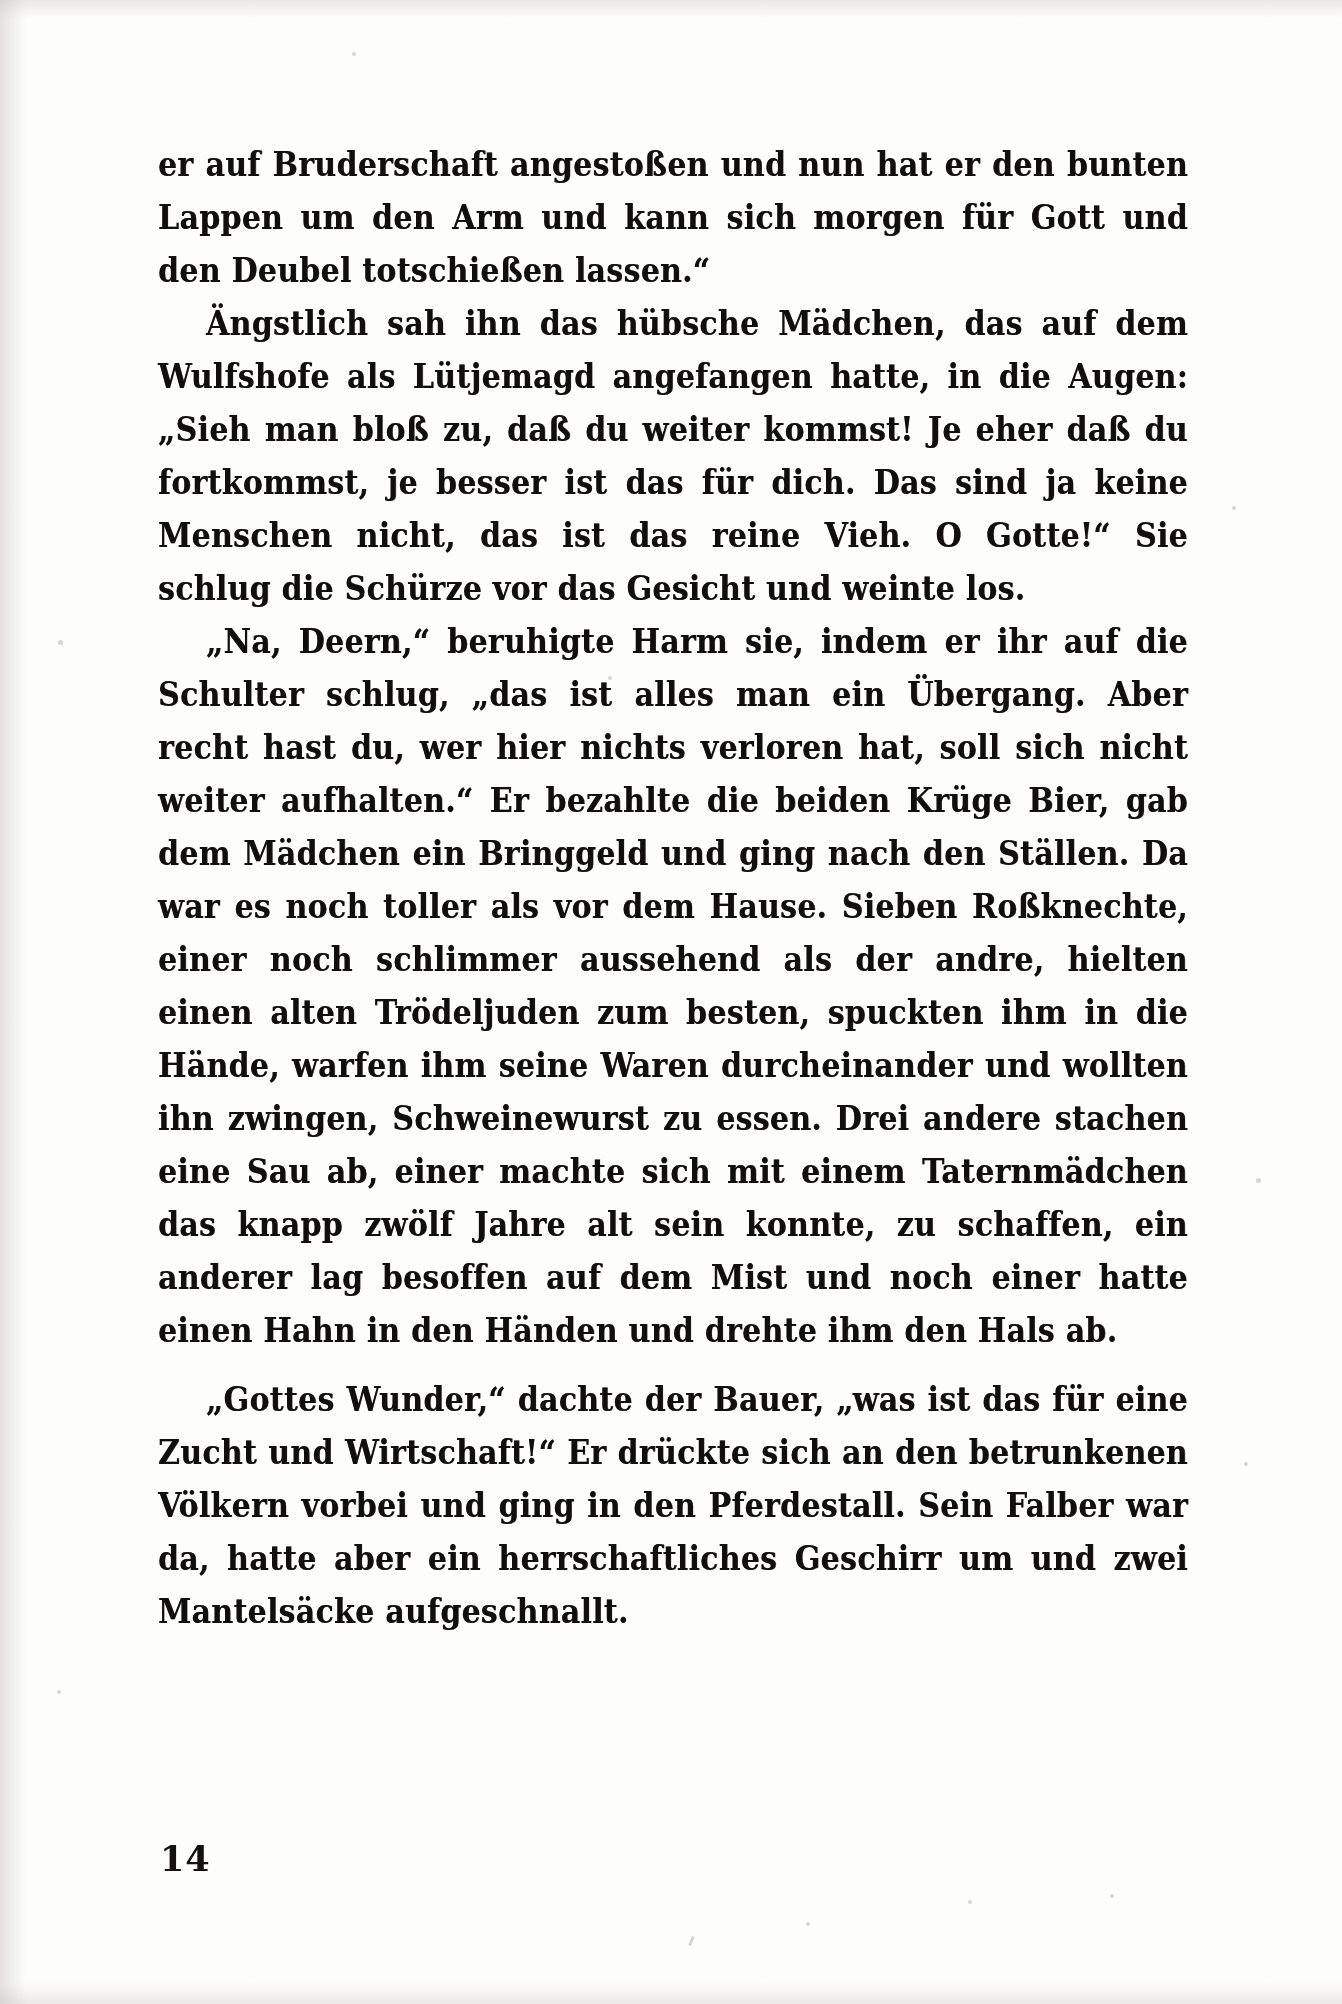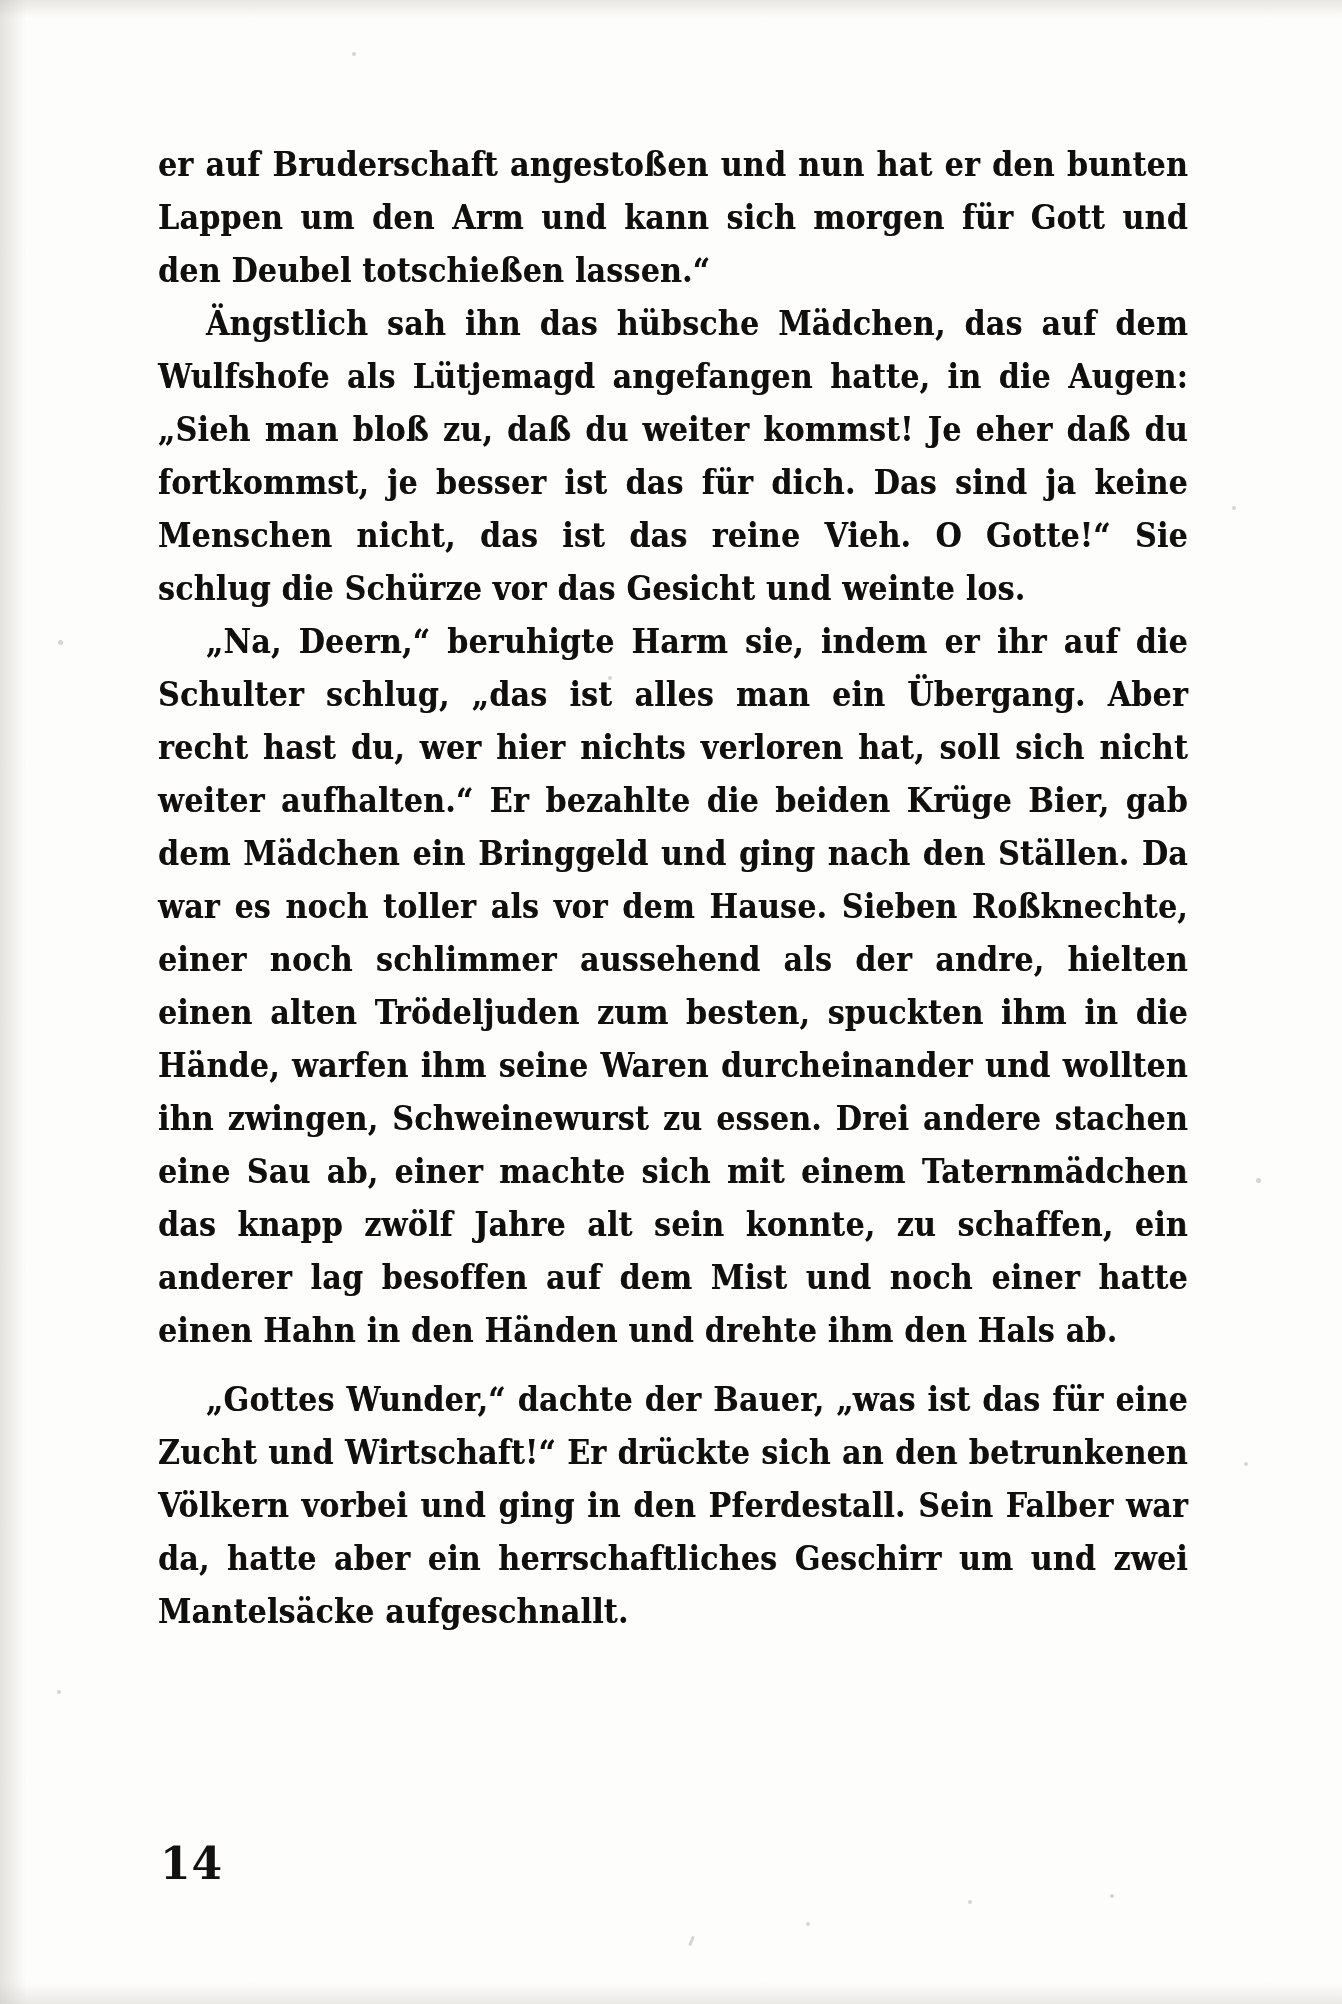--- a/index.html
+++ b/index.html
@@ -64,21 +64,21 @@
   .text-block {
     font-stretch: semi-condensed;
     text-shadow: 0.3px 0 0 rgba(0,0,0,0.5);
   }
 
   .page-number {
     position: absolute;
     left: 160px;
     top: 1838px;
     font-family: "DejaVu Serif", serif;
-    font-size: 44px;
+    font-size: 35px;
     font-weight: 700;
     color: #131210;
     letter-spacing: 1px;
   }
 
   .edge-shadow-left {
     position: absolute;
     top: 0; left: 0;
     width: 26px; height: 2004px;
     background: linear-gradient(to right, rgba(180,176,168,0.35), rgba(255,255,255,0));

